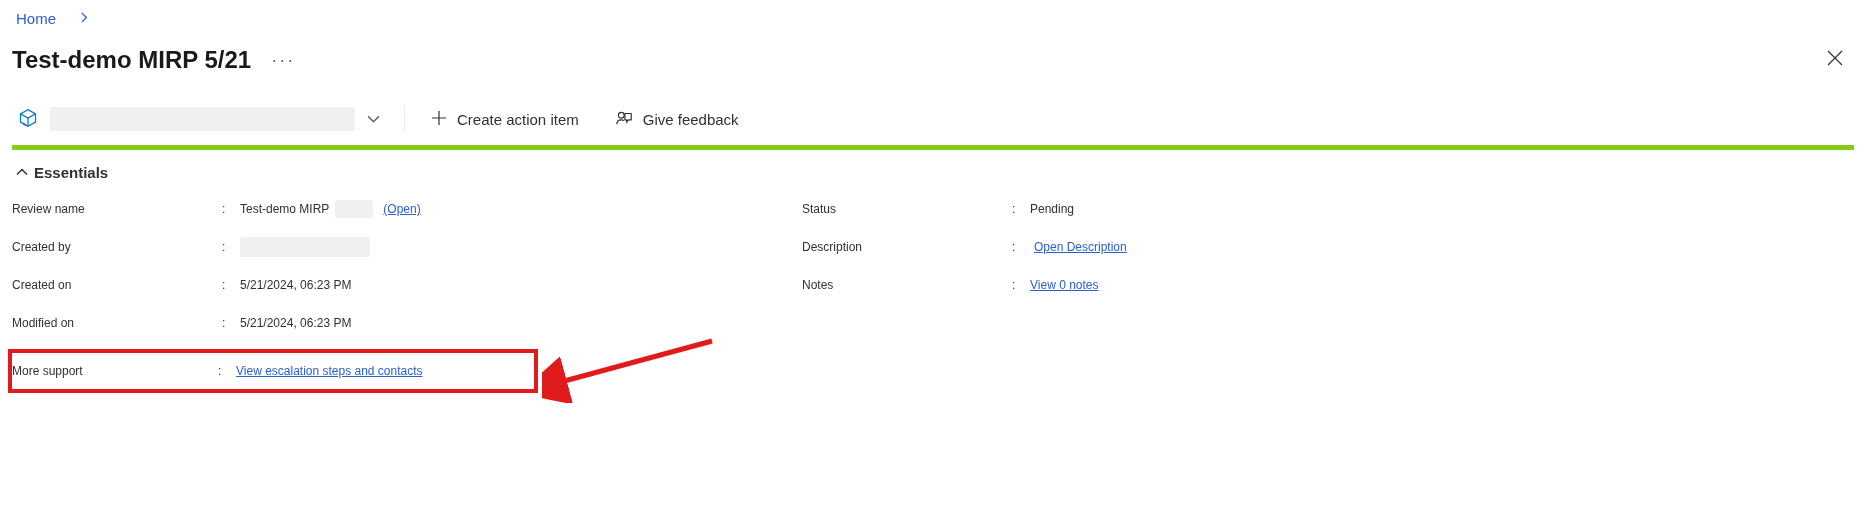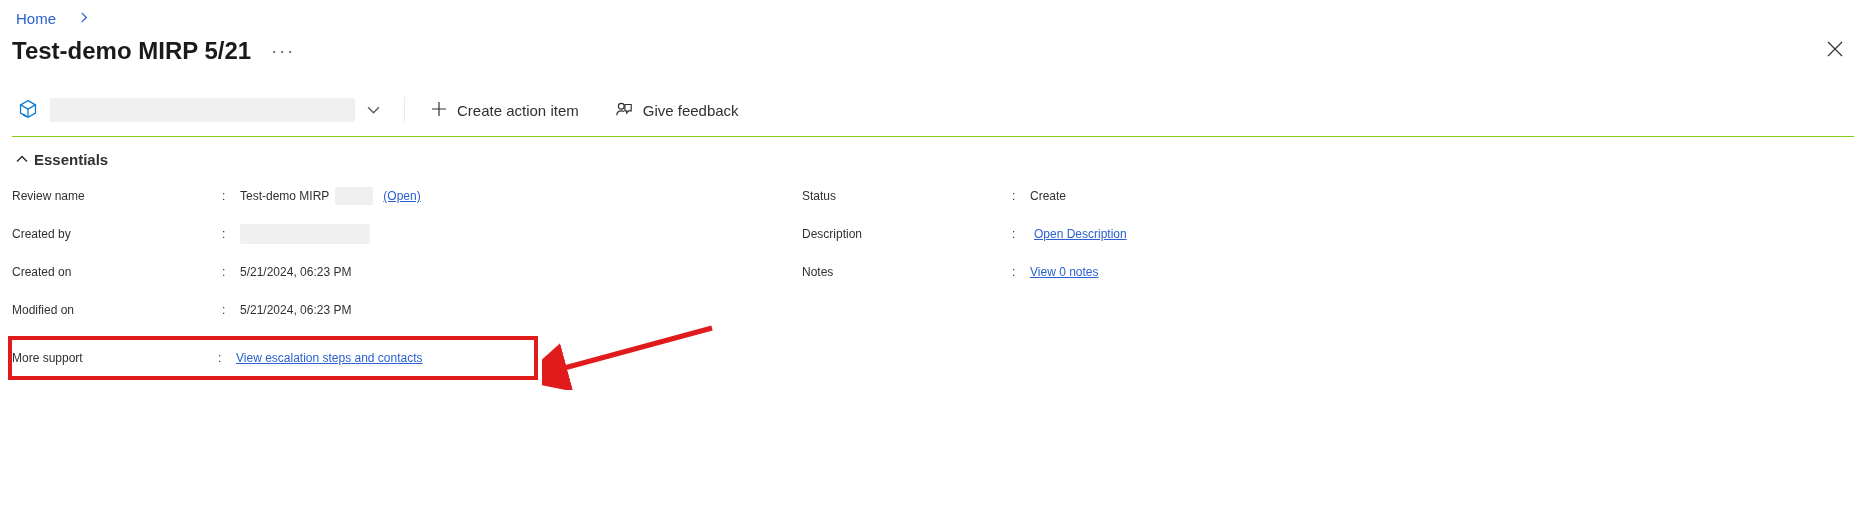--- a/index.html
+++ b/index.html
@@ -13,21 +13,21 @@
     color: #323130;
     background: #fff;
     width: 1866px;
     padding: 10px 12px;
   }
   .breadcrumb {
     display: flex;
     align-items: center;
     gap: 24px;
     font-size: 15px;
-    margin-bottom: 7px;
+    margin-bottom: 16px;
     padding-left: 4px;
   }
   .breadcrumb a {
     color: #2b60d0;
     text-decoration: none;
   }
   .breadcrumb .chevron {
     color: #2b60d0;
     font-size: 13px;
   }
@@ -57,21 +57,21 @@
     font-size: 22px;
     color: #323130;
     cursor: pointer;
     padding: 4px 10px;
     font-weight: 300;
   }
   .toolbar {
     display: flex;
     align-items: center;
     gap: 0;
-    border-bottom: 1px solid #84cc16;
+    border-bottom: 5px solid #84cc16;
     padding-bottom: 10px;
     margin-bottom: 14px;
     padding-left: 6px;
   }
   .dropdown {
     display: flex;
     align-items: center;
     gap: 12px;
     padding: 4px 10px 4px 0;
     cursor: pointer;
@@ -298,21 +298,21 @@
         </defs>
         <line x1="170" y1="6" x2="15" y2="48" stroke="#e11b1b" stroke-width="5" marker-end="url(#ah)"></line>
       </svg>
     </div>
   </div>
 
   <div class="col col-right">
     <div class="row">
       <span class="label">Status</span>
       <span class="colon">:</span>
-      <span class="value">Create</span>
+      <span class="value">Pending</span>
     </div>
     <div class="row">
       <span class="label">Description</span>
       <span class="colon">:</span>
       <span class="value">
         <a class="link link-space">Open Description</a>
       </span>
     </div>
     <div class="row">
       <span class="label">Notes</span>

